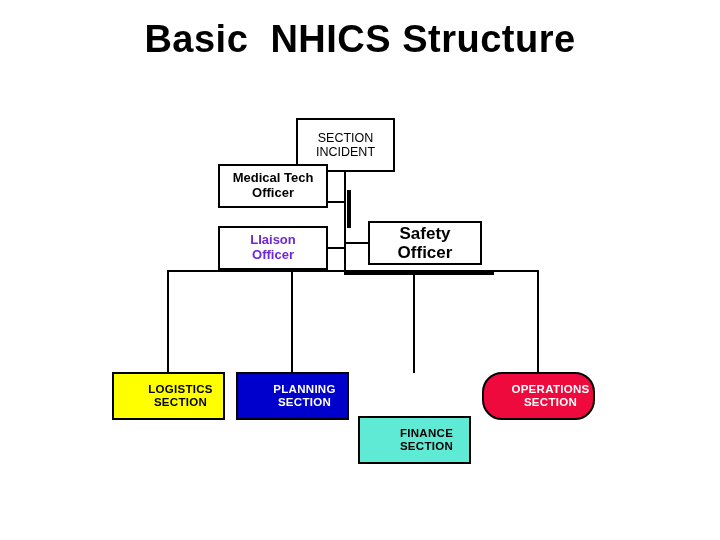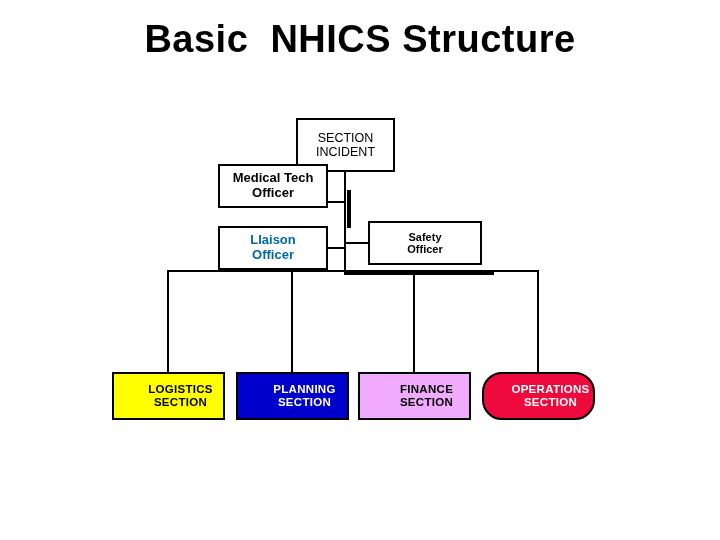--- a/index.html
+++ b/index.html
@@ -77,21 +77,21 @@
     height: 44px;
     font-size: 13px;
     font-weight: bold;
     color: #000000;
   }
   #node-safety-officer {
     left: 368px;
     top: 221px;
     width: 114px;
     height: 44px;
-    font-size: 11px;
+    font-size: 17px;
     font-weight: bold;
     color: #000000;
   }
   
   .section-node {
     top: 372px;
     width: 113px;
     height: 48px;
     font-size: 11.5px;
     font-weight: bold;
@@ -154,41 +154,41 @@
   <div class="node" id="node-incident-commander" style="background: rgb(255, 255, 255); color: rgb(0, 0, 0); border-color: rgb(0, 0, 0);">
     <span class="ln">SECTION</span>
     <span class="ln">INCIDENT</span>
   </div>
 
   <div class="node" id="node-medical-tech-officer" style="background: rgb(255, 255, 255); color: rgb(0, 0, 0); border-color: rgb(0, 0, 0);">
     <span class="ln">Medical Tech</span>
     <span class="ln">Officer</span>
   </div>
 
-  <div class="node" id="node-liaison-officer" style="background: rgb(255, 255, 255); color: #0369a1; border-color: rgb(0, 0, 0);">
+  <div class="node" id="node-liaison-officer" style="background: rgb(255, 255, 255); color: #6d28d9; border-color: rgb(0, 0, 0);">
     <span class="ln">LIaison</span>
     <span class="ln">Officer</span>
   </div>
 
   <div class="node" id="node-safety-officer" style="background: rgb(255, 255, 255); color: rgb(0, 0, 0); border-color: rgb(0, 0, 0);">
     <span class="ln">Safety</span>
     <span class="ln">Officer</span>
   </div>
 
   <div class="node section-node" id="node-logistics-section" style="background: rgb(255, 255, 0); color: rgb(0, 0, 0); border-color: rgb(0, 0, 0);">
     <span class="ln">LOGISTICS</span>
     <span class="ln">SECTION</span>
   </div>
 
   <div class="node section-node" id="node-planning-section" style="background: rgb(0, 0, 204); color: rgb(255, 255, 255); border-color: rgb(0, 0, 0);">
     <span class="ln">PLANNING</span>
     <span class="ln">SECTION</span>
   </div>
 
-  <div class="node section-node" id="node-finance-section" style="background: #f0abfc; color: rgb(0, 0, 0); border-color: rgb(0, 0, 0);">
+  <div class="node section-node" id="node-finance-section" style="background: #5eead4; color: rgb(0, 0, 0); border-color: rgb(0, 0, 0); margin-top: 44px;">
     <span class="ln">FINANCE</span>
     <span class="ln">SECTION</span>
   </div>
 
   <div class="node section-node" id="node-operations-section" style="background: rgb(238, 10, 60); color: rgb(255, 255, 255); border-color: rgb(0, 0, 0); border-radius: 20px;">
     <span class="ln">OPERATIONS</span>
     <span class="ln">SECTION</span>
   </div>
 
 </div>

